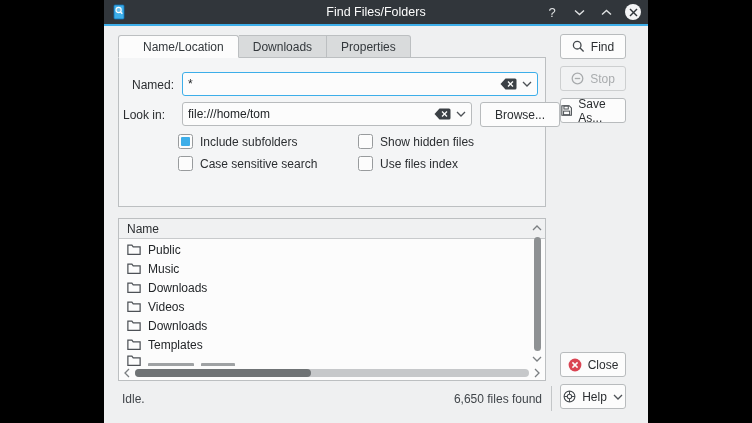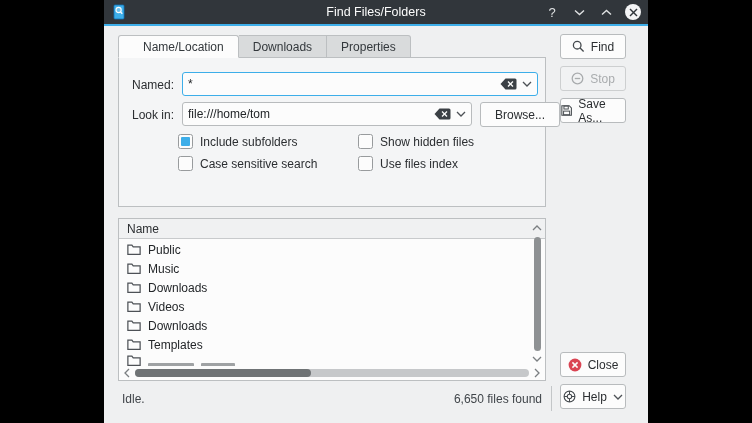--- a/index.html
+++ b/index.html
@@ -133,21 +133,21 @@
           <line x1="13" y1="3.5" x2="8" y2="8.5" stroke="#fcfcfc" stroke-width="1.3"></line>
         </svg>
     </span>
     <span>
       <svg width="10" height="6" viewBox="0 0 10 6">
           <polyline points="1,1 5,5 9,1" fill="none" stroke="#4d5156" stroke-width="1.3"></polyline>
         </svg>
     </span>
   </div>
 
-  <span class="form-label" style="left:16px; top:108px;">Look in:</span>
+  <span class="form-label" style="left:7px; top:108px;">Look in:</span>
   <div class="field" style="left:78px; top:102px; width:290px;">
     <span class="val">file:///home/tom</span>
     <span>
       <svg width="17" height="12" viewBox="0 0 17 12">
           <path d="M5.5 0.5 h9.5 a1.5 1.5 0 0 1 1.5 1.5 v8 a1.5 1.5 0 0 1 -1.5 1.5 h-9.5 l-5 -5.5 z" fill="#3b4045"></path>
           <line x1="8" y1="3.5" x2="13" y2="8.5" stroke="#fcfcfc" stroke-width="1.3"></line>
           <line x1="13" y1="3.5" x2="8" y2="8.5" stroke="#fcfcfc" stroke-width="1.3"></line>
         </svg>
     </span>
     <span>

